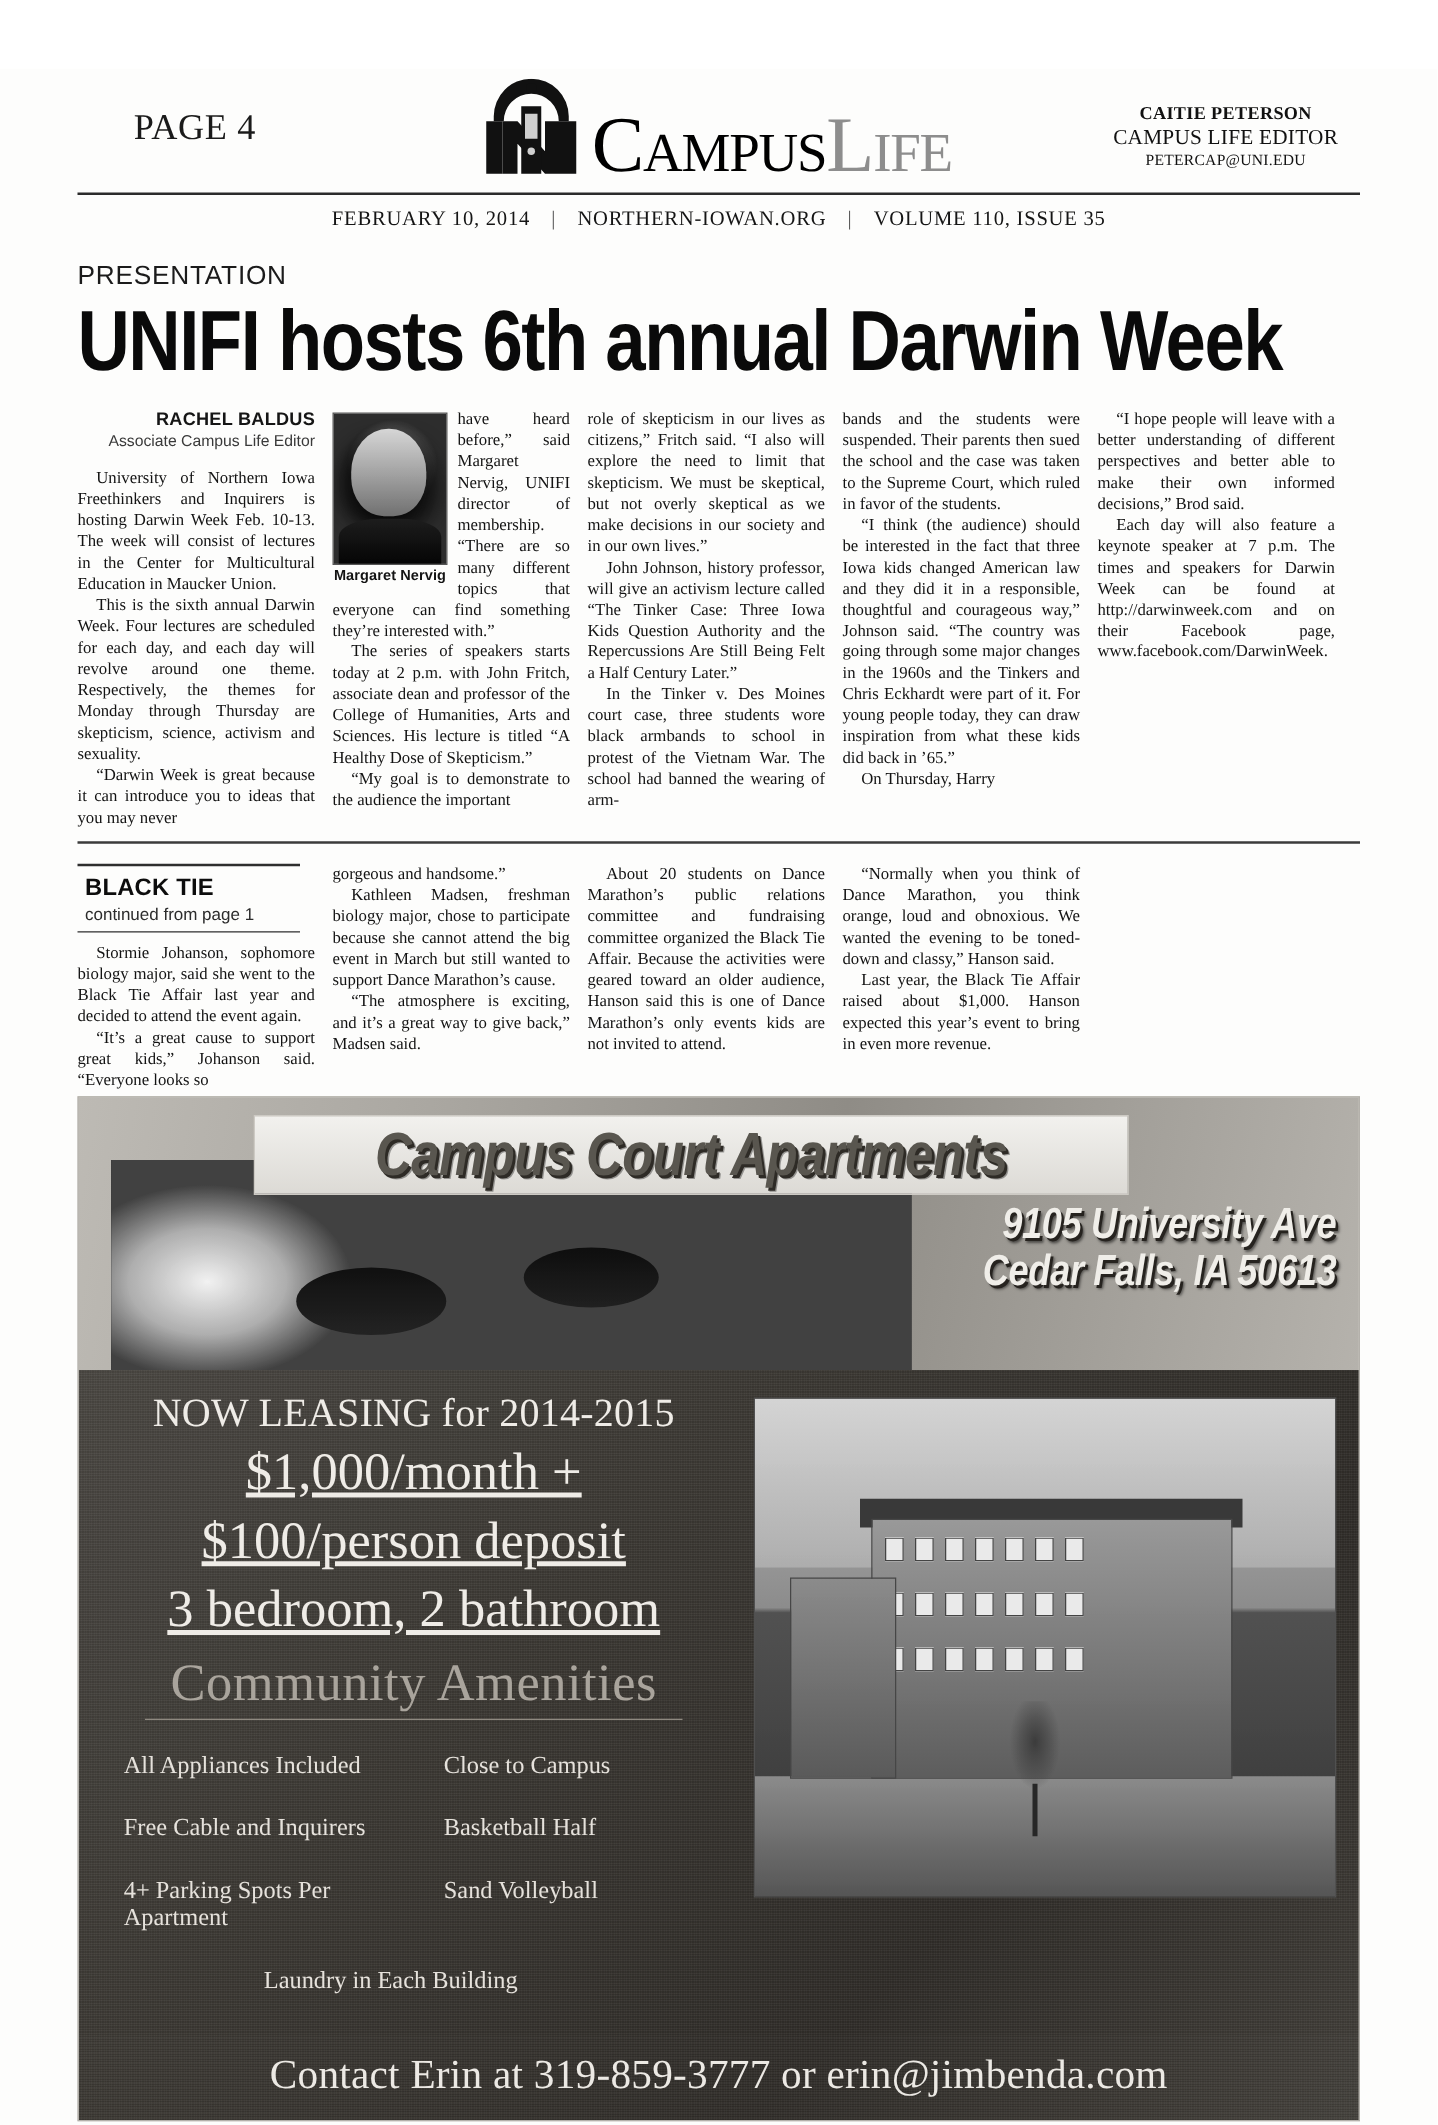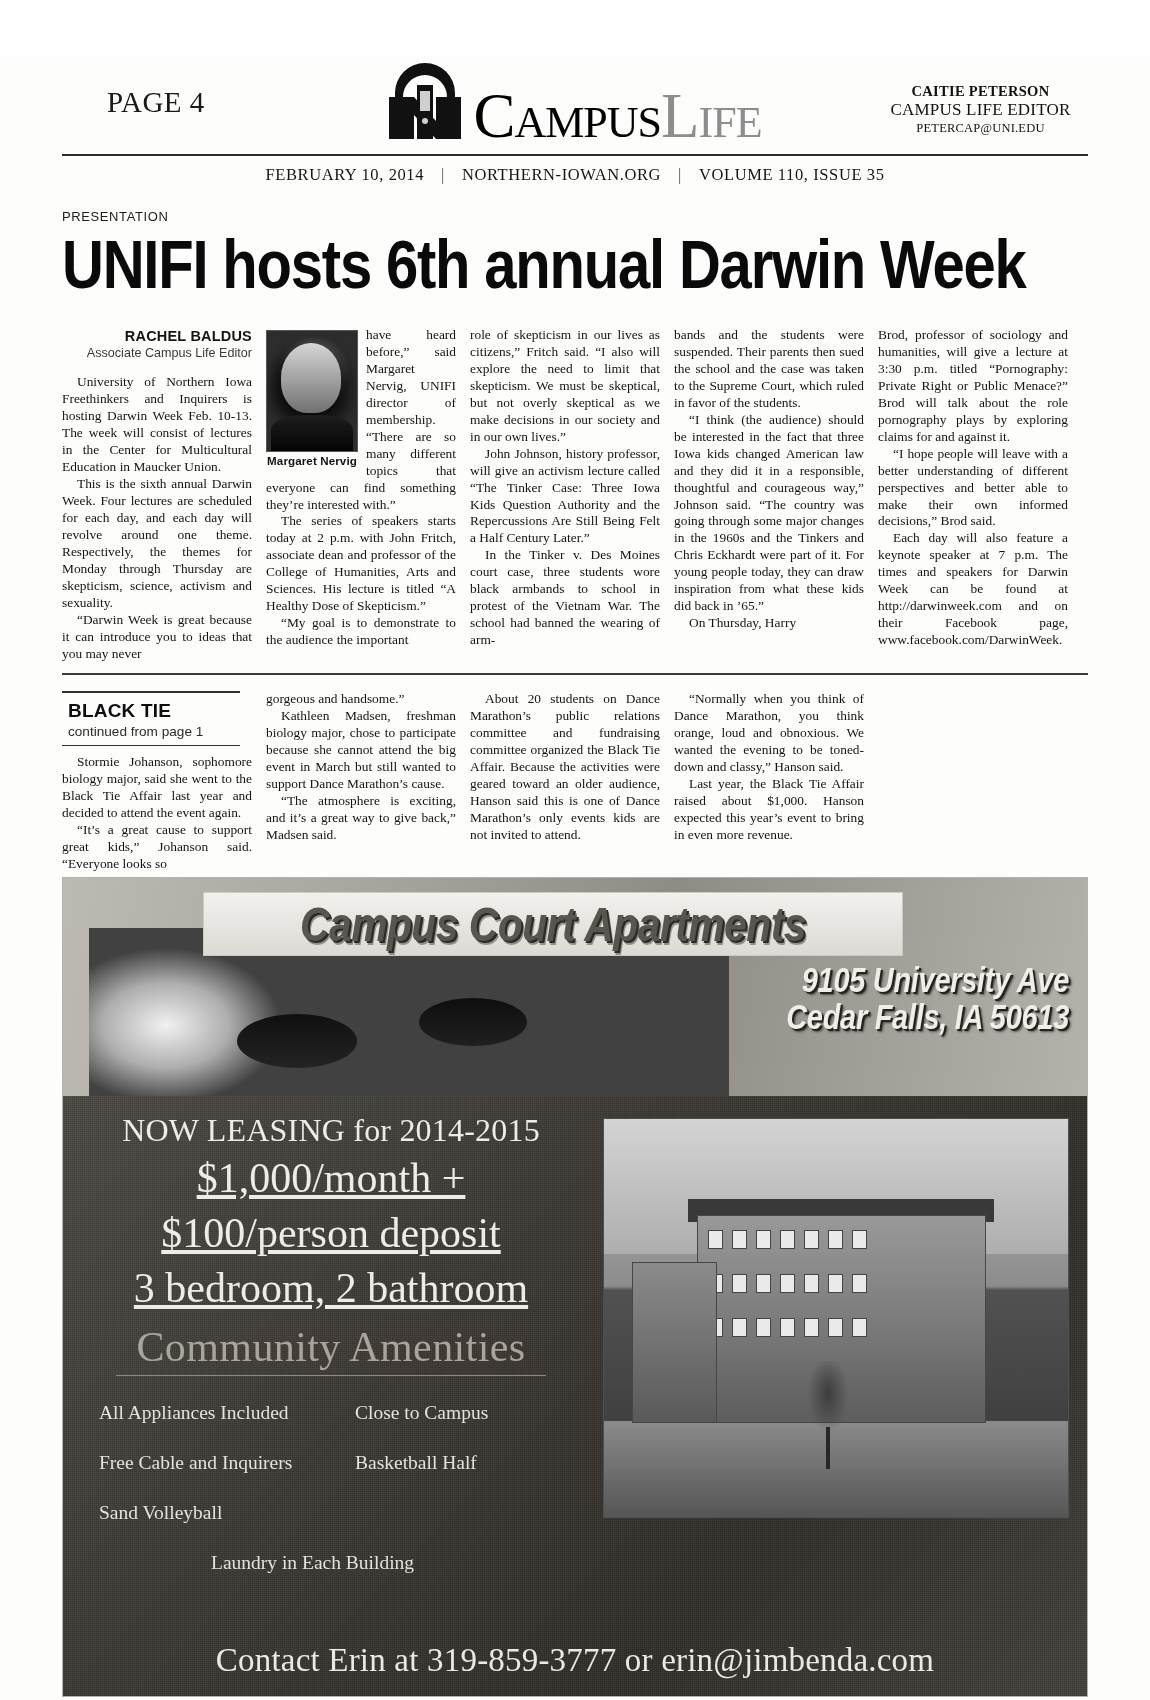--- a/index.html
+++ b/index.html
@@ -93,21 +93,21 @@
     display: inline-block;
     margin: 0 17px;
     color: #555;
     font-weight: 300;
   }
 
   
   .kicker {
     margin: 24px 62px 0 62px;
     font-family: "Liberation Sans", sans-serif;
-    font-size: 13px;
+    font-size: 21px;
     letter-spacing: 0.6px;
     color: #1b1b1b;
   }
   .headline {
     margin: 6px 62px 0 62px;
     font-family: "Liberation Sans", sans-serif;
     font-weight: bold;
     font-size: 58px;
     line-height: 1.0;
     letter-spacing: -1.2px;
@@ -535,21 +535,20 @@
       <p>In the Tinker v. Des Moines court case, three students wore black armbands to school in protest of the Vietnam War. The school had banned the wearing of arm-</p>
     </div>
 
     <div class="col">
       <p class="noindent">bands and the students were suspended. Their parents then sued the school and the case was taken to the Supreme Court, which ruled in favor of the students.</p>
       <p>“I think (the audience) should be interested in the fact that three Iowa kids changed American law and they did it in a responsible, thoughtful and courageous way,” Johnson said. “The country was going through some major changes in the 1960s and the Tinkers and Chris Eckhardt were part of it. For young people today, they can draw inspiration from what these kids did back in ’65.”</p>
       <p>On Thursday, Harry</p>
     </div>
 
     <div class="col">
-      <p class="noindent">Brod, professor of sociology and humanities, will give a lecture at 3:30 p.m. titled “Pornography: Private Right or Public Menace?” Brod will talk about the role pornography plays by exploring claims for and against it.</p>
       <p>“I hope people will leave with a better understanding of different perspectives and better able to make their own informed decisions,” Brod said.</p>
       <p>Each day will also feature a keynote speaker at 7 p.m. The times and speakers for Darwin Week can be found at http://darwinweek.com and on their Facebook page, www.facebook.com/DarwinWeek.</p>
     </div>
   </div>
 
   <div class="sec-rule"></div>
 
   <div class="story2">
 
     <div class="col">
@@ -606,20 +605,21 @@
         <div class="ad-price">$100/person deposit</div>
         <div class="ad-price">3 bedroom, 2 bathroom</div>
         <div class="ad-amen-title">Community Amenities</div>
         <div class="ad-amen-rule"></div>
 
         <div class="amen-grid">
           <div>All Appliances Included</div>
           <div>Close to Campus</div>
           <div>Free Cable and Inquirers</div>
           <div>Basketball Half</div>
+          <div>4+ Parking Spots Per Apartment</div>
           <div>Sand Volleyball</div>
         </div>
         <div class="amen-full">Laundry in Each Building</div>
       </div>
 
       <div class="ad-photo">
         <div class="bld-sky"></div>
         <div class="bld-ground"></div>
         <div class="bld-roof"></div>
         <div class="bld-main">

